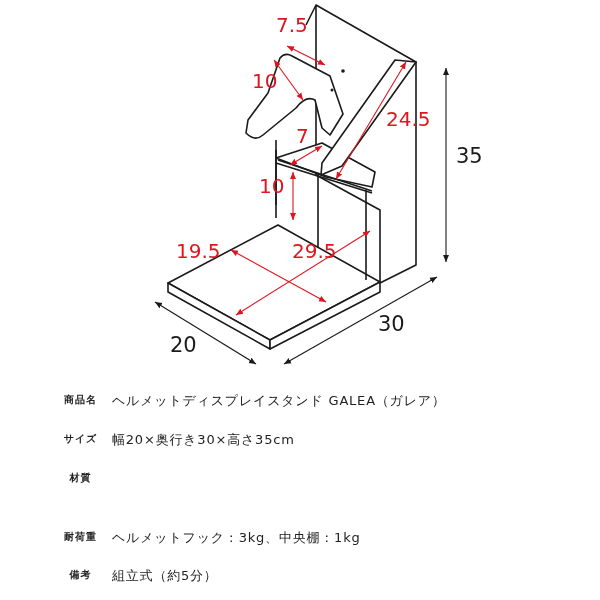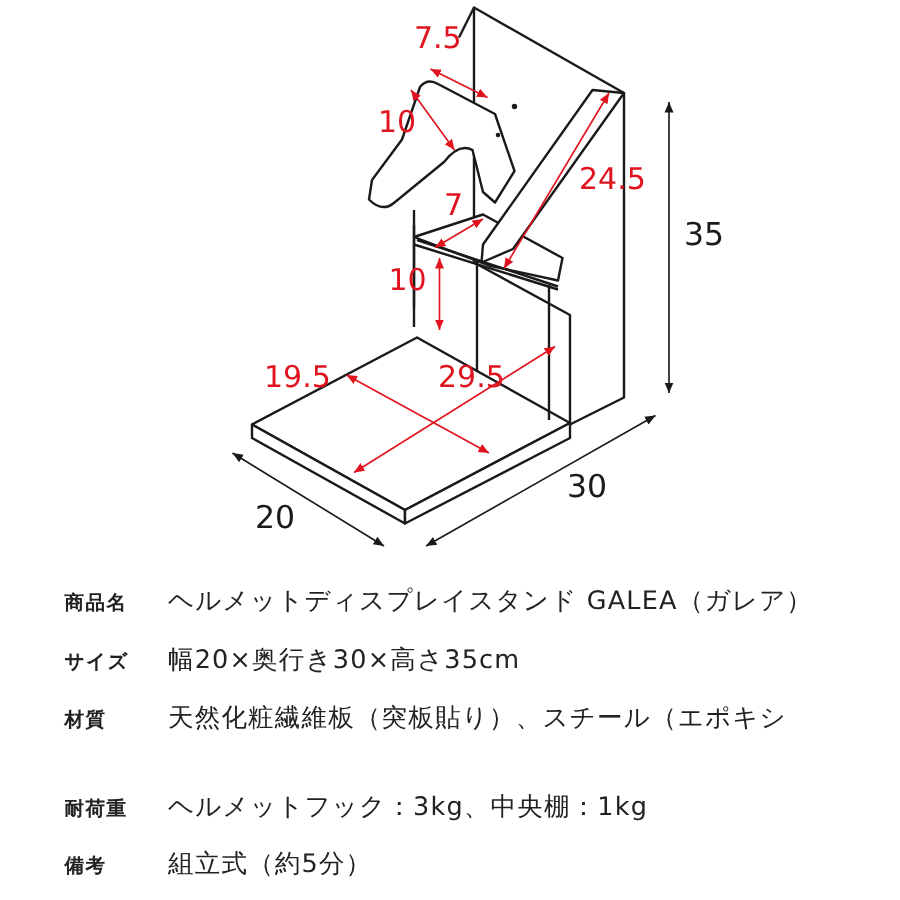--- a/index.html
+++ b/index.html
@@ -8,23 +8,23 @@
     #diagram { position: absolute; left: 0; top: 0; width: 600px; height: 380px; }
     .dim-red { fill: #e0141e; font-family: "DejaVu Sans", sans-serif; font-size: 20px; }
     .dim-black { fill: #1a1a1a; font-family: "DejaVu Sans", sans-serif; font-size: 21px; }
     .line { stroke: #1a1a1a; stroke-width: 1.6; fill: #ffffff; stroke-linejoin: round; }
     .line-open { stroke: #1a1a1a; stroke-width: 1.6; fill: none; }
     .red-arrow { stroke: #e0141e; stroke-width: 1.1; fill: none; }
     .blk-arrow { stroke: #1a1a1a; stroke-width: 1.1; fill: none; }
 
     #specs { position: absolute; left: 0; top: 385px; width: 600px; }
     .spec-row { position: absolute; left: 0; width: 600px; display: flex; }
-    .spec-label { position: absolute; left: 43px; width: 75px; font-size: 13px; font-weight: bold;
-                  letter-spacing: 1px; color: #222; }
-    .spec-value { position: absolute; left: 112px; width: 460px; font-size: 17px; color: #222;
+    .spec-label { position: absolute; left: 43px; width: 75px; font-size: 10px; font-weight: bold;
+                  letter-spacing: 1px; color: #222; text-align: center; }
+    .spec-value { position: absolute; left: 112px; width: 460px; font-size: 13px; color: #222;
                   line-height: 20px; letter-spacing: 0.8px; }
   </style>
 </head>
 <body>
 
 <svg id="diagram" viewBox="0 0 600 380" xmlns="http://www.w3.org/2000/svg">
   <defs>
     <marker id="ar" markerWidth="8" markerHeight="8" refX="7" refY="4" orient="auto" markerUnits="userSpaceOnUse">
       <path d="M0,1 L7,4 L0,7 z" fill="#e0141e"></path>
     </marker>
@@ -101,21 +101,21 @@
     <span class="spec-label">商品名</span>
     <span class="spec-value" style="top:-2px">ヘルメットディスプレイスタンド GALEA（ガレア）</span>
   </div>
   <div class="spec-row" style="top:47px">
     <span class="spec-label">サイズ</span>
     <span class="spec-value" style="top:-2px">幅20×奥行き30×高さ35cm</span>
   </div>
   <div class="spec-row" style="top:86px">
     <span class="spec-label">材質</span>
     <span class="spec-value" style="top:-2px">
-      <span>天然化粧繊維板（突板貼り）、スチール（エポキシ</span><br>
+      <br>
     </span>
   </div>
   <div class="spec-row" style="top:145px">
     <span class="spec-label">耐荷重</span>
     <span class="spec-value" style="top:-2px">ヘルメットフック：3kg、中央棚：1kg</span>
   </div>
   <div class="spec-row" style="top:183px">
     <span class="spec-label">備考</span>
     <span class="spec-value" style="top:-2px">組立式（約5分）</span>
   </div>

